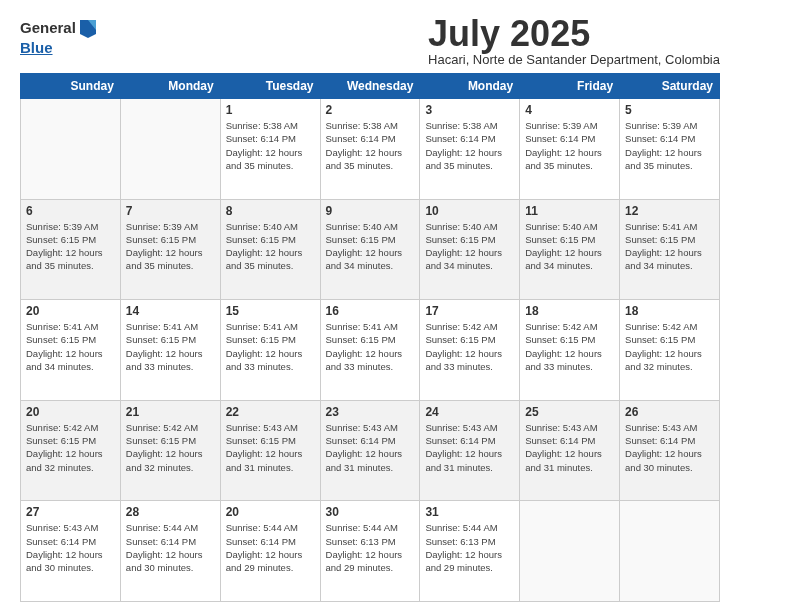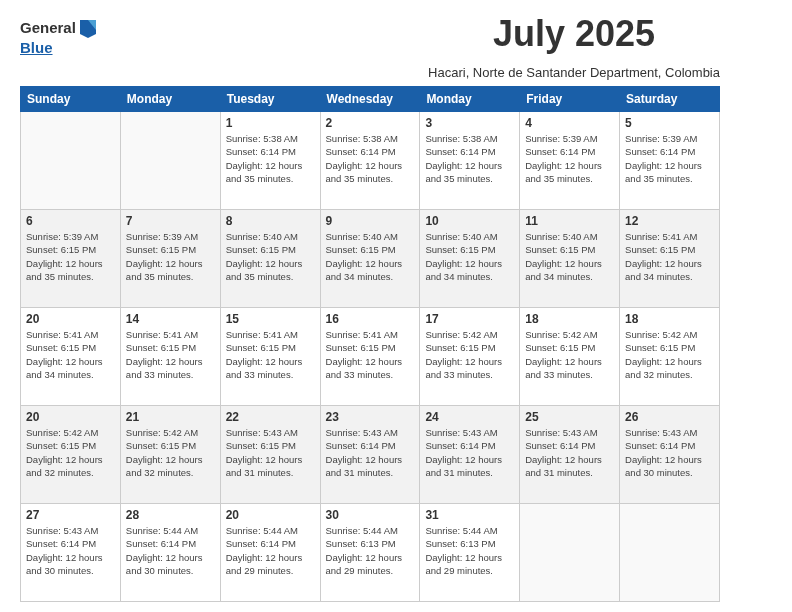--- a/index.html
+++ b/index.html
@@ -34,44 +34,44 @@
       font-weight: bold;
       color: #333;
       line-height: 1.1;
     }
     .logo-icon {
       width: 20px;
       height: 24px;
       margin-left: 2px;
     }
     .title-block {
-      text-align: center;
+      text-align: left;
     }
     .month-year {
       font-size: 36px;
       font-weight: bold;
       color: #333;
       line-height: 1;
     }
     .location {
       font-size: 13px;
       color: #333;
-      margin-top: 13px;
+      margin-top: 0;
     }
     .calendar {
       flex: 1;
       border: 1px solid #ccc;
       border-collapse: collapse;
       width: 100%;
       table-layout: fixed;
     }
     .calendar th {
       background-color: #1a5fa8;
       color: #fff;
-      text-align: left;
+      text-align: right;
       padding: 5px 6px;
       font-size: 12px;
       font-weight: bold;
       border: 1px solid #1a5fa8;
     }
     .calendar td {
       vertical-align: top;
       border: 1px solid #ccc;
       padding: 4px 5px;
       height: 90px;

